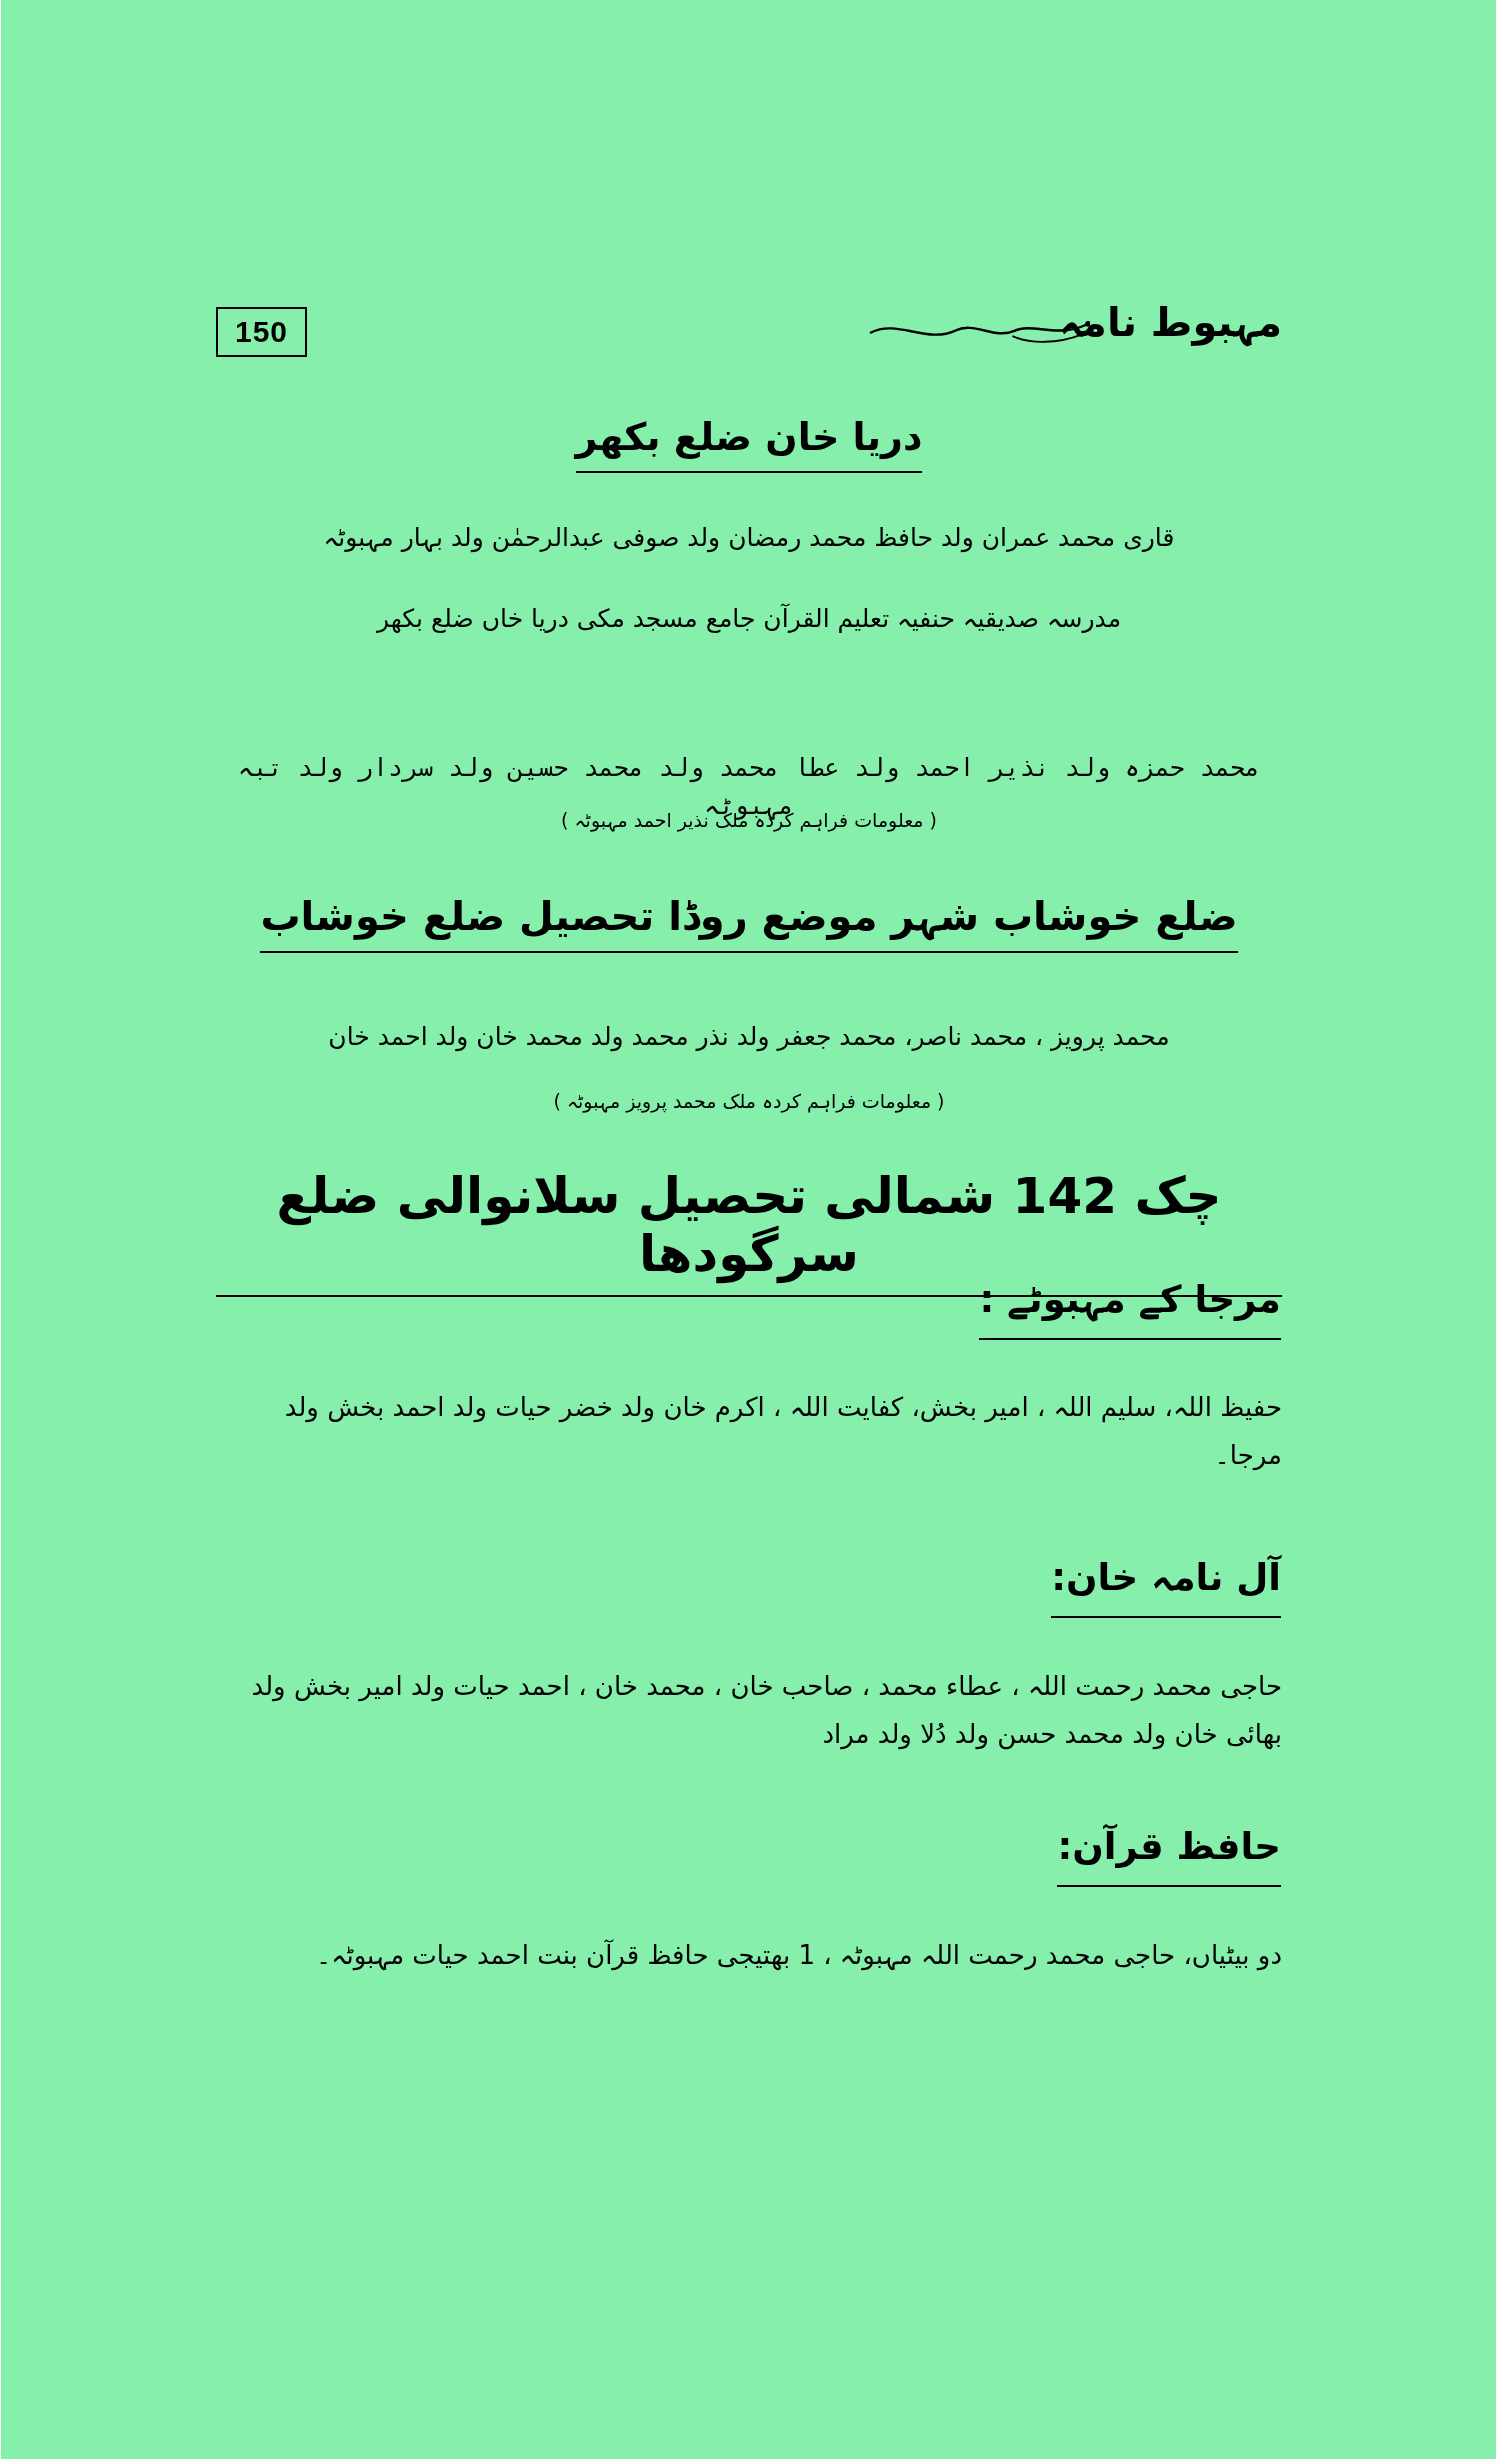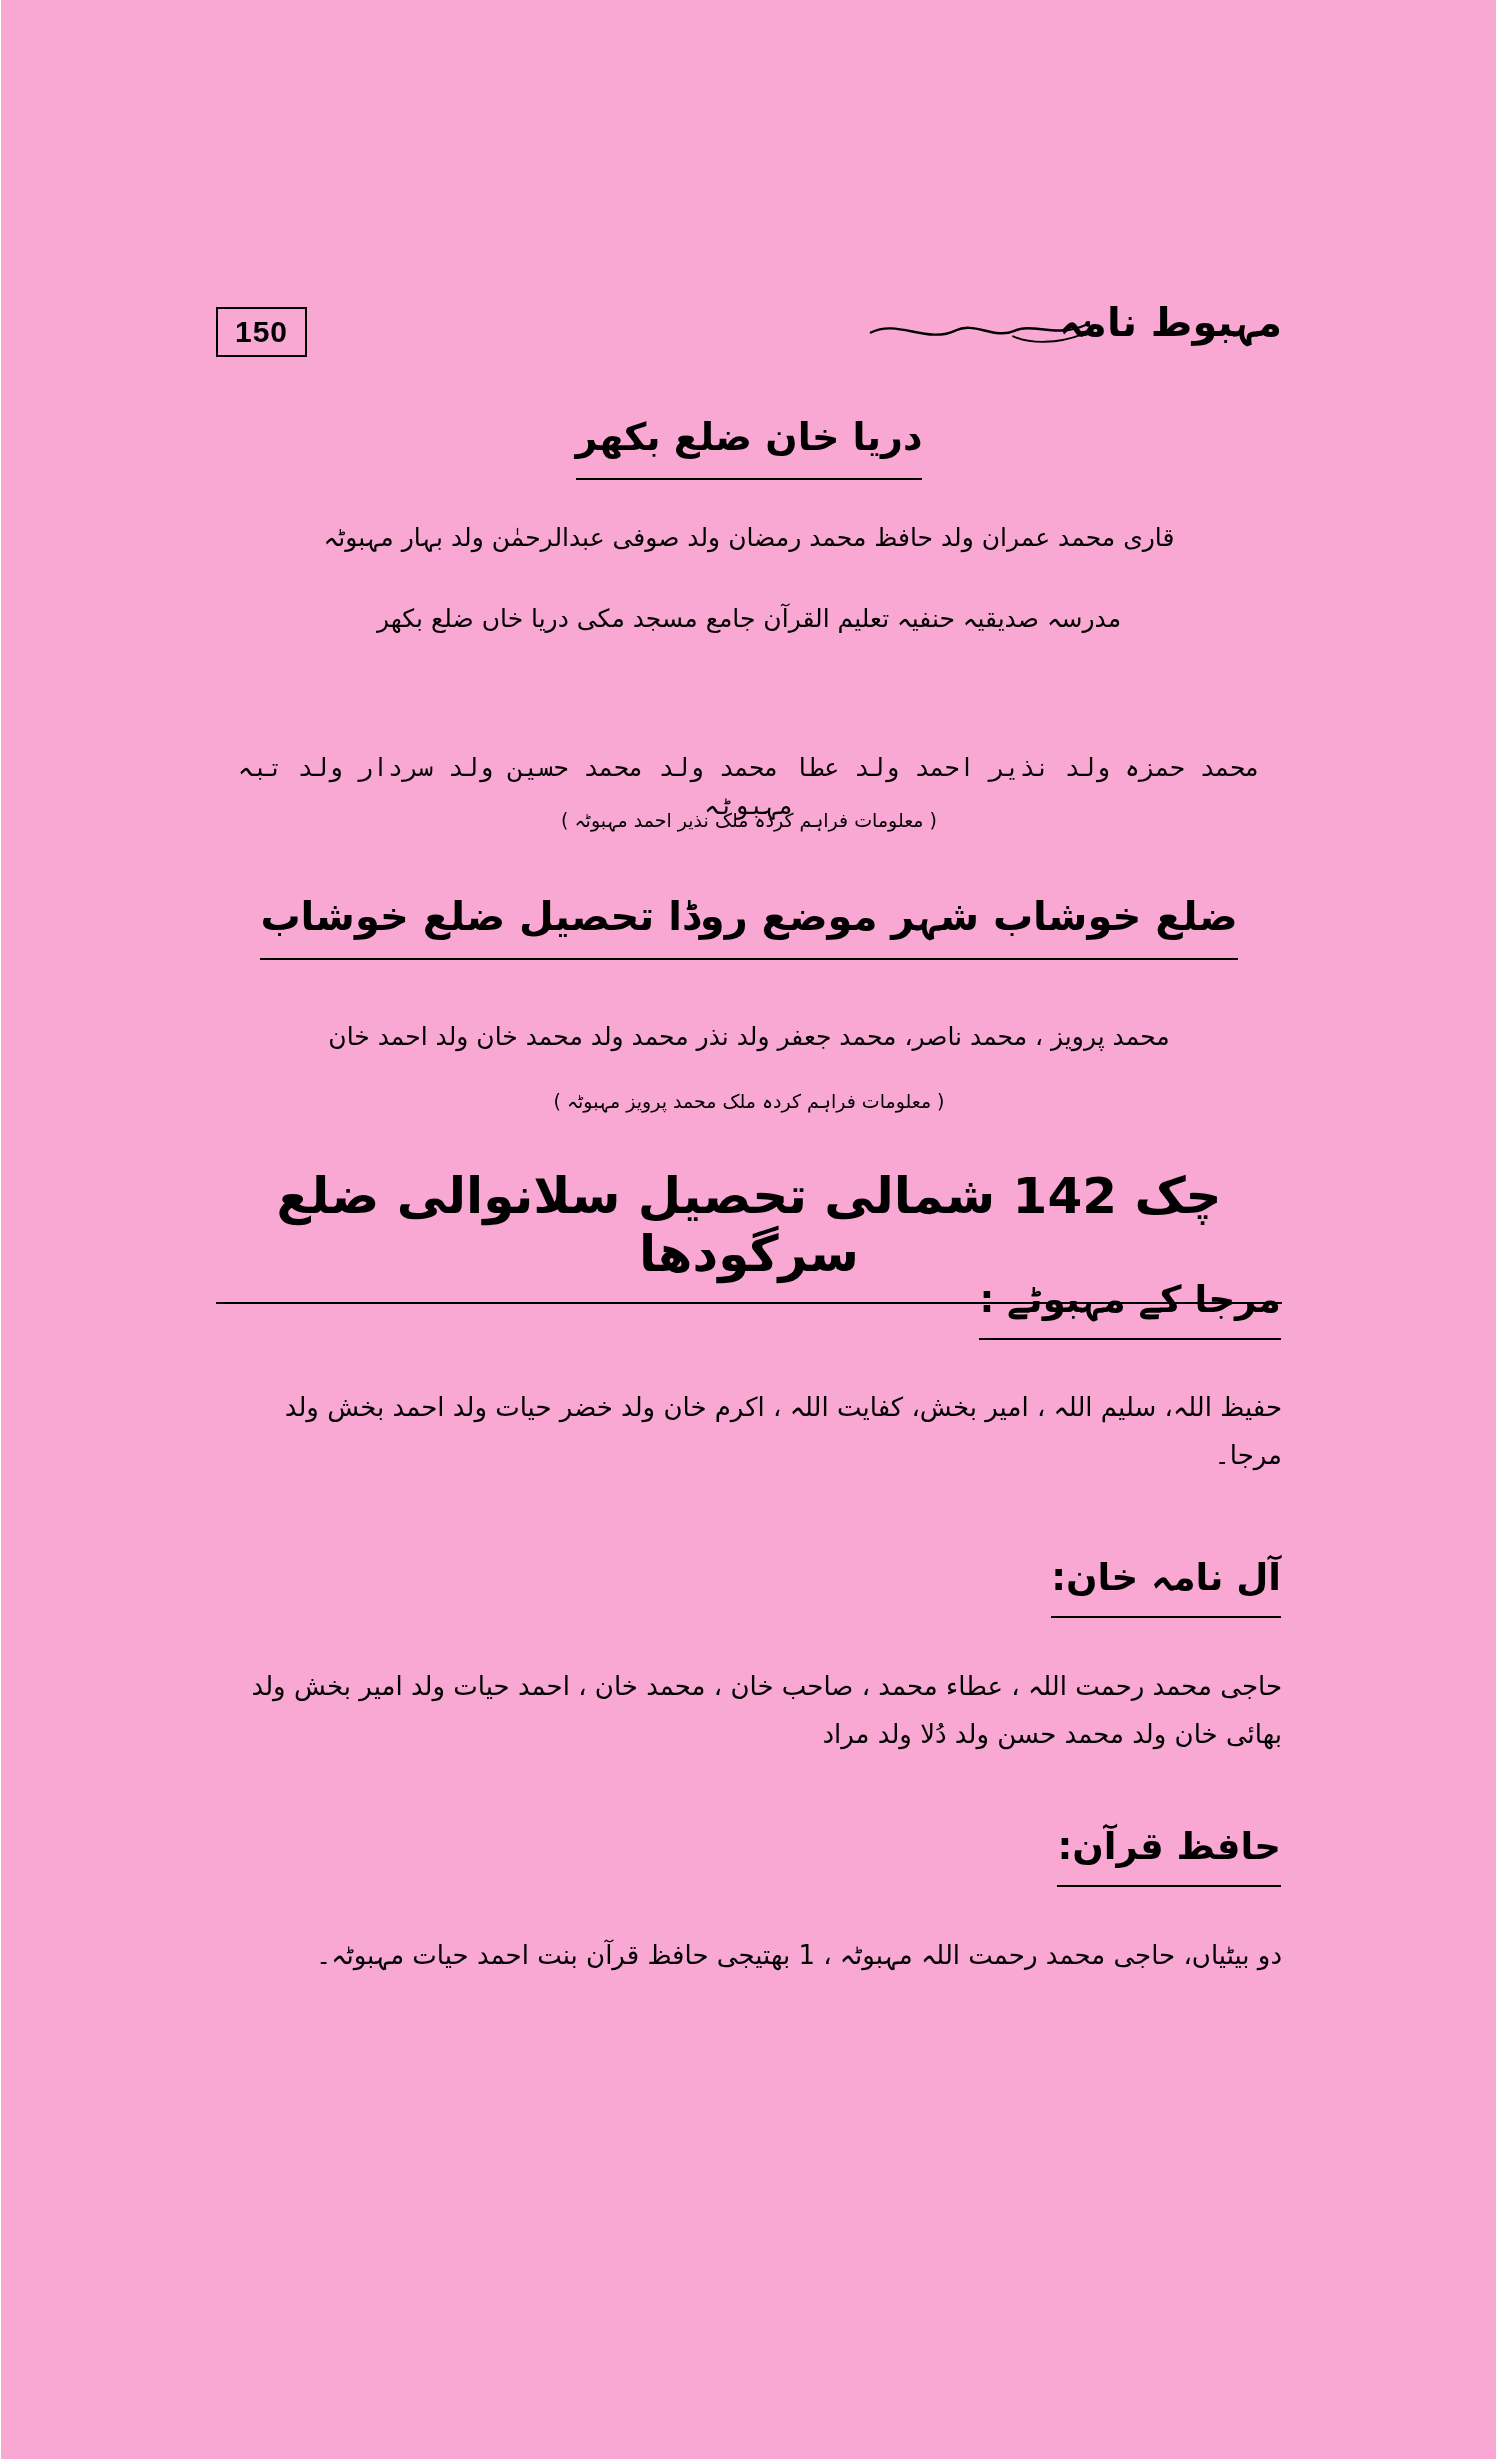--- a/index.html
+++ b/index.html
@@ -14,21 +14,21 @@
     color: #000000;
     position: relative;
     overflow: hidden;
   }
   .page {
     position: absolute;
     top: 0;
     left: 0;
     width: 1497px;
     height: 2459px;
-    background: #f9a8d4;
+    background: #86efac;
   }
   
   .header {
     position: absolute;
     top: 307px;
     left: 216px;
     width: 1066px;
     height: 58px;
   }
   .page-number-box {
@@ -80,21 +80,21 @@
     left: 216px;
     width: 1066px;
     text-align: center;
     font-size: 38px;
     font-weight: bold;
     direction: rtl;
   }
   .heading-center .u {
     display: inline-block;
     border-bottom: 2.9px solid #000;
-    padding-bottom: 19px;
+    padding-bottom: 12px;
   }
   
   .heading-right {
     right: 216px;
     text-align: right;
     font-size: 37px;
     font-weight: bold;
     direction: rtl;
   }
   .heading-right .u {

